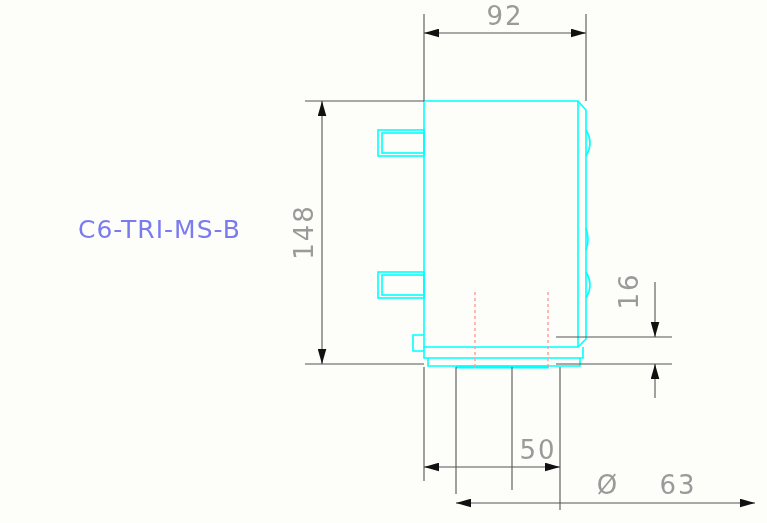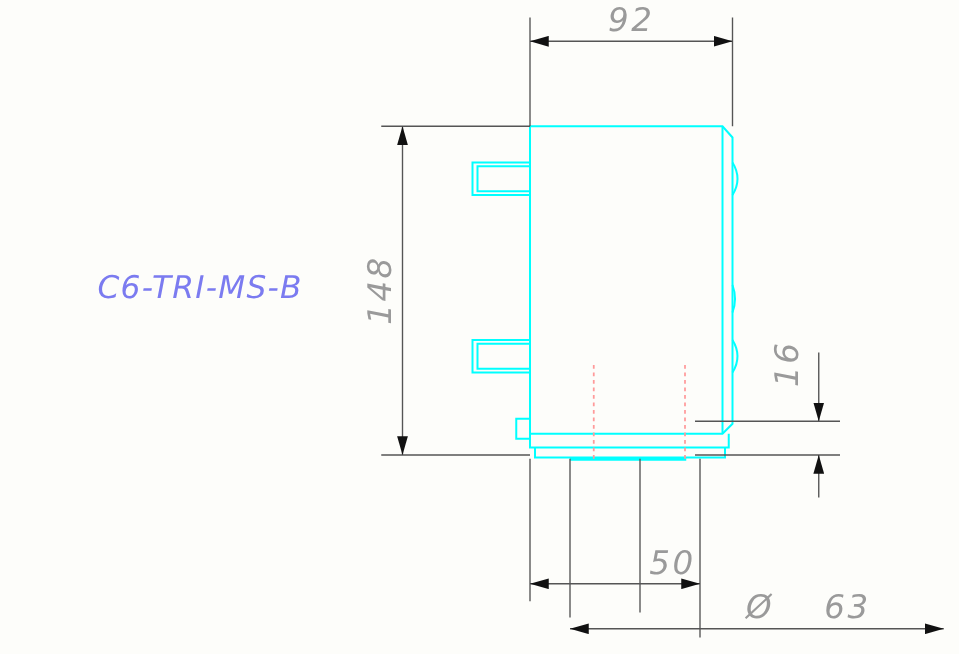--- a/index.html
+++ b/index.html
@@ -12,21 +12,20 @@
     width: 767px;
     height: 523px;
     overflow: hidden;
     font-family: "DejaVu Sans", sans-serif;
   }
   #drawing-root {
     position: relative;
     width: 609px;
     height: 523px;
     background: #fdfdfa;
-    font-style: italic;
   }
   svg#cad-canvas {
     display: block;
     width: 767px;
     height: 523px;
   }
   .dim-text {
     font-family: "DejaVu Sans", sans-serif;
     font-size: 26px;
     fill: #9a9a9a;

